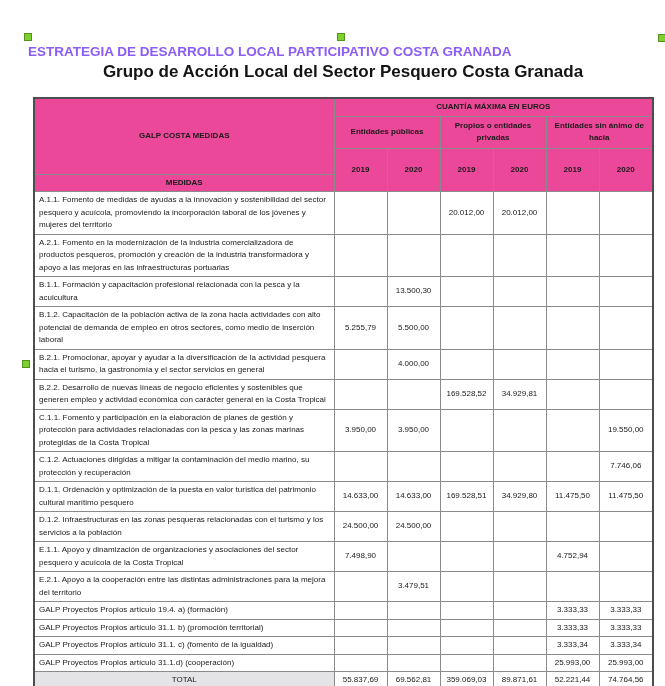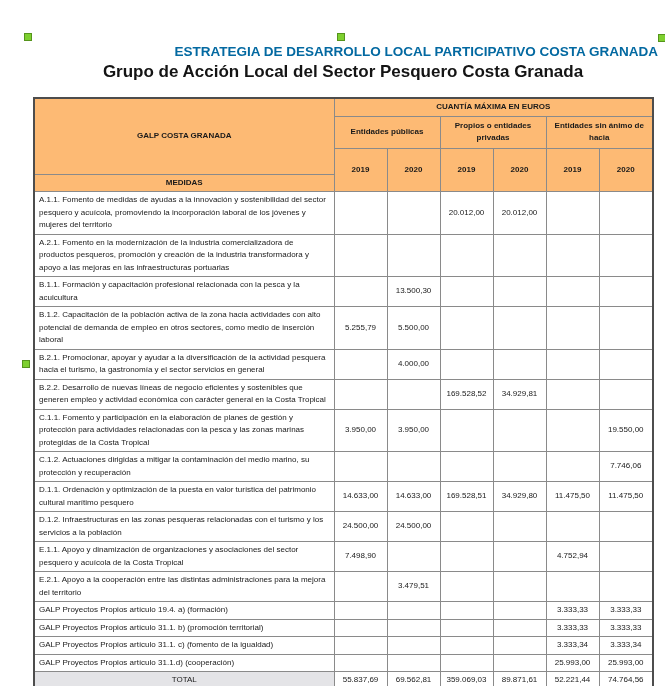--- a/index.html
+++ b/index.html
@@ -8,21 +8,21 @@
     background: #ffffff;
     position: relative;
     overflow: hidden;
     font-family: "Liberation Sans", sans-serif;
     color: #1a1a1a;
   }
 
   
   .doc-title {
     position: absolute; left: 28px; top: 44px; width: 630px;
-    text-align: right; font-weight: bold; font-size: 13.5px; color: #0369a1;
+    text-align: left; font-weight: bold; font-size: 13.5px; color: #8b5cf6;
     white-space: nowrap;
   }
   .doc-subtitle {
     position: absolute; left: 28px; top: 62px; width: 630px;
     text-align: center; font-weight: bold; font-size: 17px; color: #141414;
     white-space: nowrap;
   }
 
   
   .handle {
@@ -42,21 +42,21 @@
     font-size: 8px; line-height: 12.5px;
     border: 2px solid #4d4d4d;
   }
   table.budget td {
     border: 1px solid #8a8a8a;
     padding: 2px 4px;
     vertical-align: middle;
     overflow: hidden;
   }
   .hdr {
-    background: #fdba74;
+    background: #ec4899;
     font-weight: bold;
     text-align: center;
   }
   tr.r-euros  { height: 12px; }
   tr.r-groups { height: 32px; }
   tr.r-years  { height: 26px; }
   tr.r-medidas{ height: 13px; }
   td.year, td.medidas { border-bottom: 2px solid #4d4d4d; }
 
   td.m-label { text-align: left; }
@@ -81,21 +81,21 @@
     <col style="width:300px">
     <col style="width:53px">
       <col style="width:53px">
     <col style="width:53px">
       <col style="width:53px">
     <col style="width:53px">
       <col style="width:54px">
   </colgroup>
   <thead>
     <tr class="r-euros">
-      <td class="hdr corner" rowspan="3">GALP COSTA GRANADA</td>
+      <td class="hdr corner" rowspan="3">GALP COSTA MEDIDAS</td>
       <td class="hdr" colspan="6">CUANTÍA MÁXIMA EN EUROS</td>
     </tr>
     <tr class="r-groups">
       <td class="hdr" colspan="2">Entidades públicas</td>
       <td class="hdr" colspan="2">Propios o entidades privadas</td>
       <td class="hdr" colspan="2">Entidades sin ánimo de hacia</td>
     </tr>
     <tr class="r-years">
       <td class="hdr year" rowspan="2">2019</td>
       <td class="hdr year" rowspan="2">2020</td>

